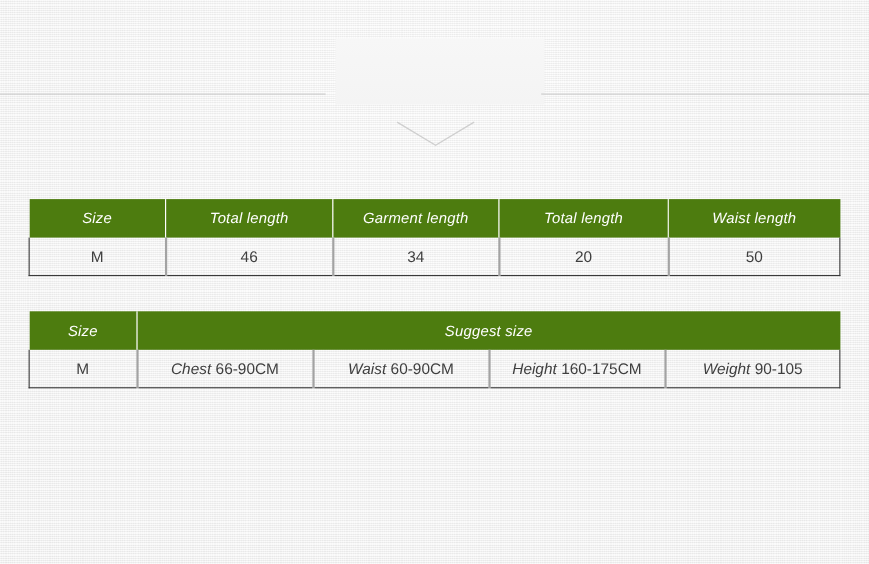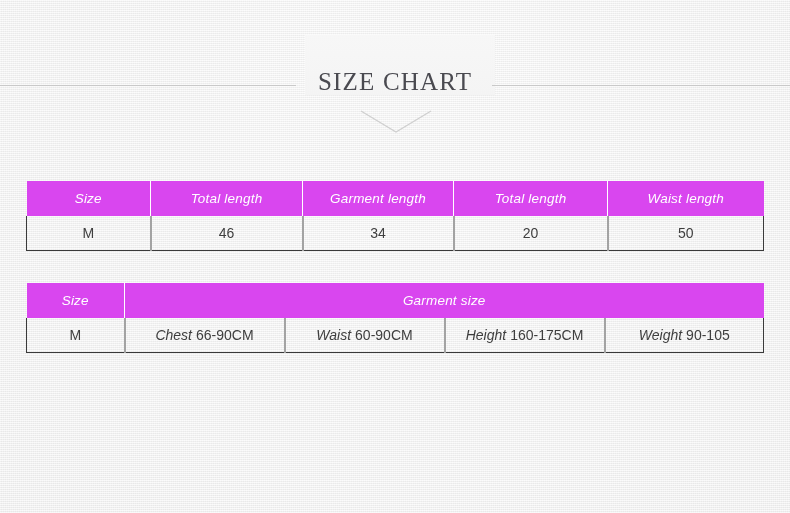--- a/index.html
+++ b/index.html
@@ -88,21 +88,21 @@
 
   .size-table th,
   .size-table td {
     padding: 0;
     margin: 0;
     text-align: center;
     vertical-align: middle;
   }
 
   .size-table thead tr {
-    background: #d946ef;
+    background: #4d7c0f;
   }
   .size-table th {
     height: 35px;
     color: #ffffff;
     font-style: italic;
     font-weight: normal;
     font-size: 13.5px;
     letter-spacing: .2px;
     border-left: 1px solid #ffffff;
   }
@@ -142,21 +142,20 @@
 </style>
 </head>
 <body>
 
 <div class="bg-texture"></div>
 
 <div class="title-block">
   <div class="title-plate"></div>
   <div class="rule rule-left"></div>
   <div class="rule rule-right"></div>
-  <div class="chart-title">SIZE CHART</div>
   <div class="chevron">
     <svg width="72" height="24" viewBox="0 0 72 24" aria-hidden="true">
       <polyline points="1,1 36,22 71,1" fill="none" stroke="#cfcfcf" stroke-width="1.2"></polyline>
     </svg>
   </div>
 </div>
 
 <table class="size-table" id="table-main">
   <colgroup>
     <col style="width:124px">
@@ -189,21 +188,21 @@
   <colgroup>
     <col style="width:98px">
       <col style="width:160px">
       <col style="width:160px">
       <col style="width:160px">
       <col style="width:159px">
   </colgroup>
   <thead>
     <tr>
       <th>Size</th>
-      <th colspan="4">Garment size</th>
+      <th colspan="4">Suggest size</th>
     </tr>
   </thead>
   <tbody>
     <tr>
       <td>M</td>
       <td>
         <span class="meas">
           <span class="meas-label">Chest</span><span class="meas-value">66-90CM</span>
         </span>
       </td>

